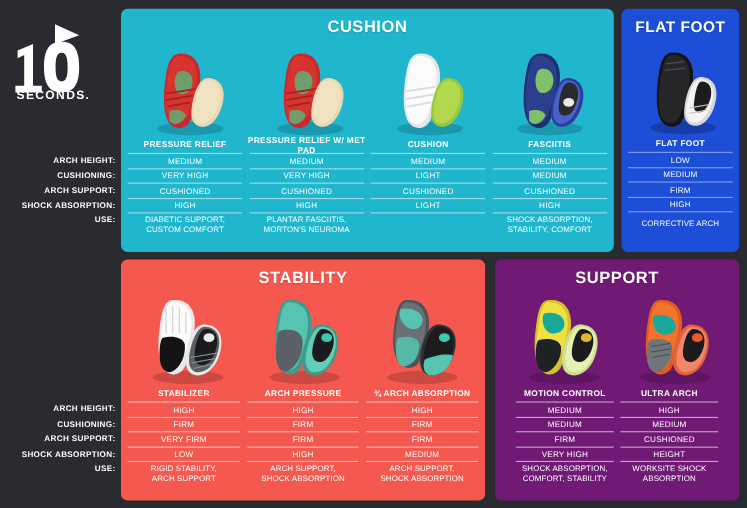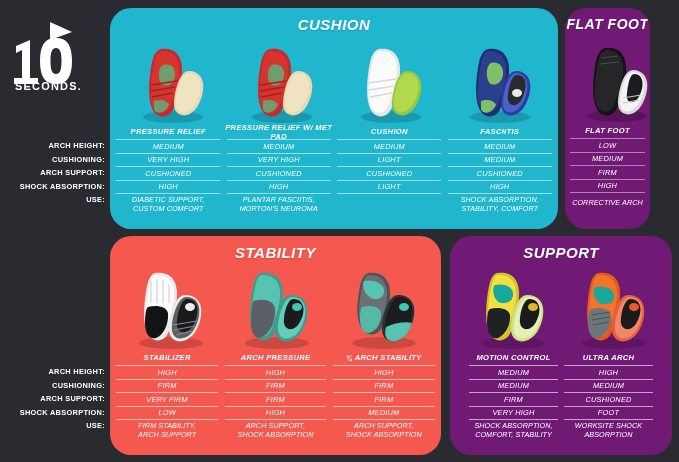--- a/index.html
+++ b/index.html
@@ -9,21 +9,21 @@
     color:#ffffff;
     -webkit-font-smoothing:antialiased;
   }
   .board{position:relative;width:679px;height:462px;background:#2a2b30;}
 
   
   .logo{position:absolute;left:10px;top:20px;width:92px;height:70px;}
   .logo svg{display:block;}
 
   
-  .panel{position:absolute;border-radius:21px;box-sizing:border-box;overflow:hidden;font-style:italic;}
+  .panel{position:absolute;border-radius:6px;box-sizing:border-box;overflow:hidden;}
   .panel-title{
     text-align:center;font-weight:bold;letter-spacing:.5px;color:#fff;
     text-shadow:0 1px 1px rgba(0,0,0,.18);
   }
 
   
   .photos{display:flex;align-items:flex-end;justify-content:space-around;}
   .photo{position:relative;}
   .photo svg{display:block;}
 
@@ -179,21 +179,21 @@
         <div class="cell val" style="height:12.6px;">CUSHIONED</div>
         <div class="rule" style="background:rgba(255,255,255,.55);"></div>
         <div class="cell val" style="height:12.6px;">HIGH</div>
         <div class="rule" style="background:rgba(255,255,255,.55);"></div>
         <div class="cell use" style="height:19px;">SHOCK ABSORPTION,
 STABILITY, COMFORT</div>
       </div>
     </div>
   </div>
 
-  <div class="panel" style="left:565px;top:8px;width:85px;height:221px;background:#701a75;">
+  <div class="panel" style="left:565px;top:8px;width:107px;height:221px;background:#1d4ed8;">
     <div class="panel-title" style="font-size:14px;margin-top:8px;">FLAT FOOT</div>
 
     <div class="photos" style="height:90px;padding:0 6px;margin-top:2px;">
       <div class="photo">
         <svg width="88" height="84" viewBox="0 0 88 84">
           <ellipse cx="46" cy="76" rx="30" ry="6" fill="rgba(0,0,0,.22)"></ellipse>
           <path d="M34 8 C45 6 54 12 55 26 C56 40 50 56 47 66 C44 76 34 78 28 72 C22 66 21 50 23 34 C25 18 27 10 34 8 Z" fill="#141416"></path>
           <path d="M34 10 C43 9 51 14 52 26 C53 39 47 54 44 63 C41 72 33 74 28 69 C23 63 23 49 25 35 C27 20 29 12 34 10 Z" fill="#262629"></path>
           <path d="M30 18 L47 16 M29 24 L48 22" stroke="#4c4c50" stroke-width="1.2" fill="none"></path>
           <path d="M62 30 C72 30 78 38 76 50 C74 62 68 72 60 74 C52 76 46 70 47 60 C48 48 53 30 62 30 Z" fill="#d8d8d8"></path>
@@ -279,39 +279,39 @@
         <div class="cell head" style="height:14px;">STABILIZER</div>
         <div class="rule" style="background:rgba(255,255,255,.6);"></div>
         <div class="cell val" style="height:12.6px;">HIGH</div>
         <div class="rule" style="background:rgba(255,255,255,.6);"></div>
         <div class="cell val" style="height:12.6px;">FIRM</div>
         <div class="rule" style="background:rgba(255,255,255,.6);"></div>
         <div class="cell val" style="height:12.6px;">VERY FIRM</div>
         <div class="rule" style="background:rgba(255,255,255,.6);"></div>
         <div class="cell val" style="height:12.6px;">LOW</div>
         <div class="rule" style="background:rgba(255,255,255,.6);"></div>
-        <div class="cell use" style="height:19px;">FIRM STABILITY,
+        <div class="cell use" style="height:19px;">RIGID STABILITY,
 ARCH SUPPORT</div>
       </div>
       <div class="col">
         <div class="cell head" style="height:14px;">ARCH PRESSURE</div>
         <div class="rule" style="background:rgba(255,255,255,.6);"></div>
         <div class="cell val" style="height:12.6px;">HIGH</div>
         <div class="rule" style="background:rgba(255,255,255,.6);"></div>
         <div class="cell val" style="height:12.6px;">FIRM</div>
         <div class="rule" style="background:rgba(255,255,255,.6);"></div>
         <div class="cell val" style="height:12.6px;">FIRM</div>
         <div class="rule" style="background:rgba(255,255,255,.6);"></div>
         <div class="cell val" style="height:12.6px;">HIGH</div>
         <div class="rule" style="background:rgba(255,255,255,.6);"></div>
         <div class="cell use" style="height:19px;">ARCH SUPPORT,
 SHOCK ABSORPTION</div>
       </div>
       <div class="col">
-        <div class="cell head" style="height:14px;">¾ ARCH STABILITY</div>
+        <div class="cell head" style="height:14px;">¾ ARCH ABSORPTION</div>
         <div class="rule" style="background:rgba(255,255,255,.6);"></div>
         <div class="cell val" style="height:12.6px;">HIGH</div>
         <div class="rule" style="background:rgba(255,255,255,.6);"></div>
         <div class="cell val" style="height:12.6px;">FIRM</div>
         <div class="rule" style="background:rgba(255,255,255,.6);"></div>
         <div class="cell val" style="height:12.6px;">FIRM</div>
         <div class="rule" style="background:rgba(255,255,255,.6);"></div>
         <div class="cell val" style="height:12.6px;">MEDIUM</div>
         <div class="rule" style="background:rgba(255,255,255,.6);"></div>
         <div class="cell use" style="height:19px;">ARCH SUPPORT,
@@ -370,21 +370,21 @@
       </div>
       <div class="col">
         <div class="cell head" style="height:14px;">ULTRA ARCH</div>
         <div class="rule" style="background:rgba(255,255,255,.6);"></div>
         <div class="cell val" style="height:12.6px;">HIGH</div>
         <div class="rule" style="background:rgba(255,255,255,.6);"></div>
         <div class="cell val" style="height:12.6px;">MEDIUM</div>
         <div class="rule" style="background:rgba(255,255,255,.6);"></div>
         <div class="cell val" style="height:12.6px;">CUSHIONED</div>
         <div class="rule" style="background:rgba(255,255,255,.6);"></div>
-        <div class="cell val" style="height:12.6px;">FOOT</div>
+        <div class="cell val" style="height:12.6px;">HEIGHT</div>
         <div class="rule" style="background:rgba(255,255,255,.6);"></div>
         <div class="cell use" style="height:19px;">WORKSITE SHOCK
 ABSORPTION</div>
       </div>
     </div>
   </div>
 
 </div>
 
 </body></html>

